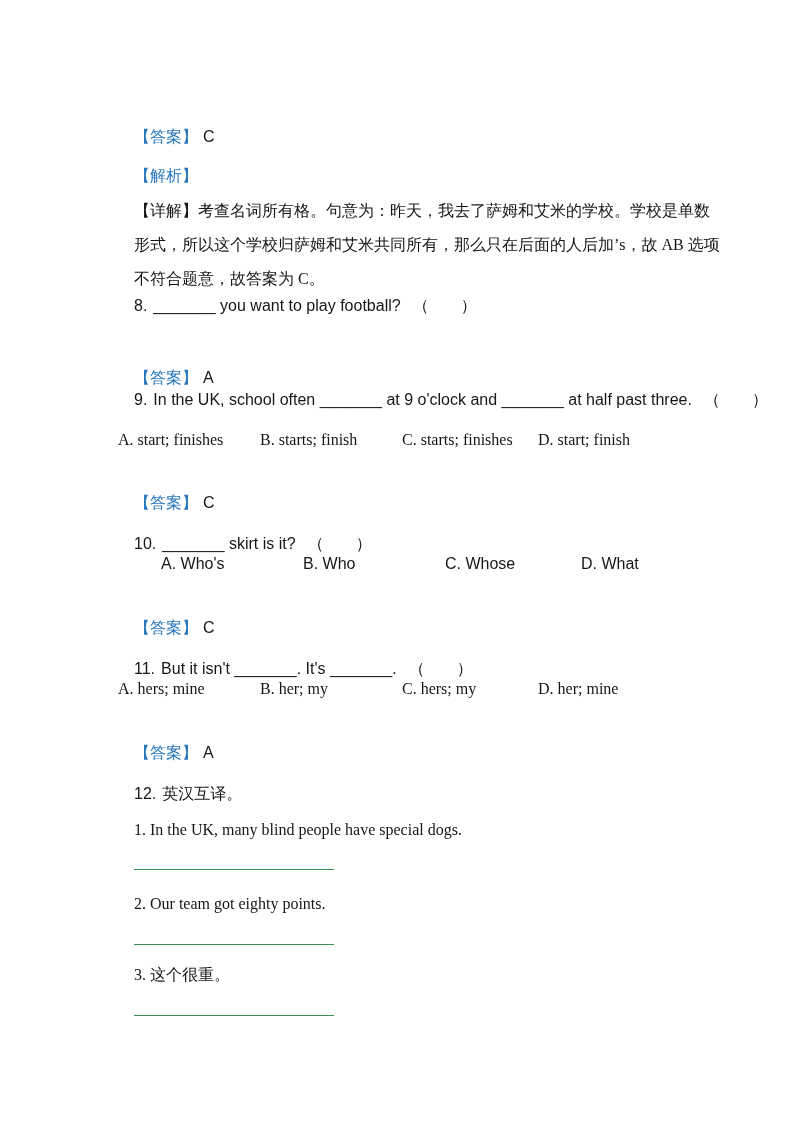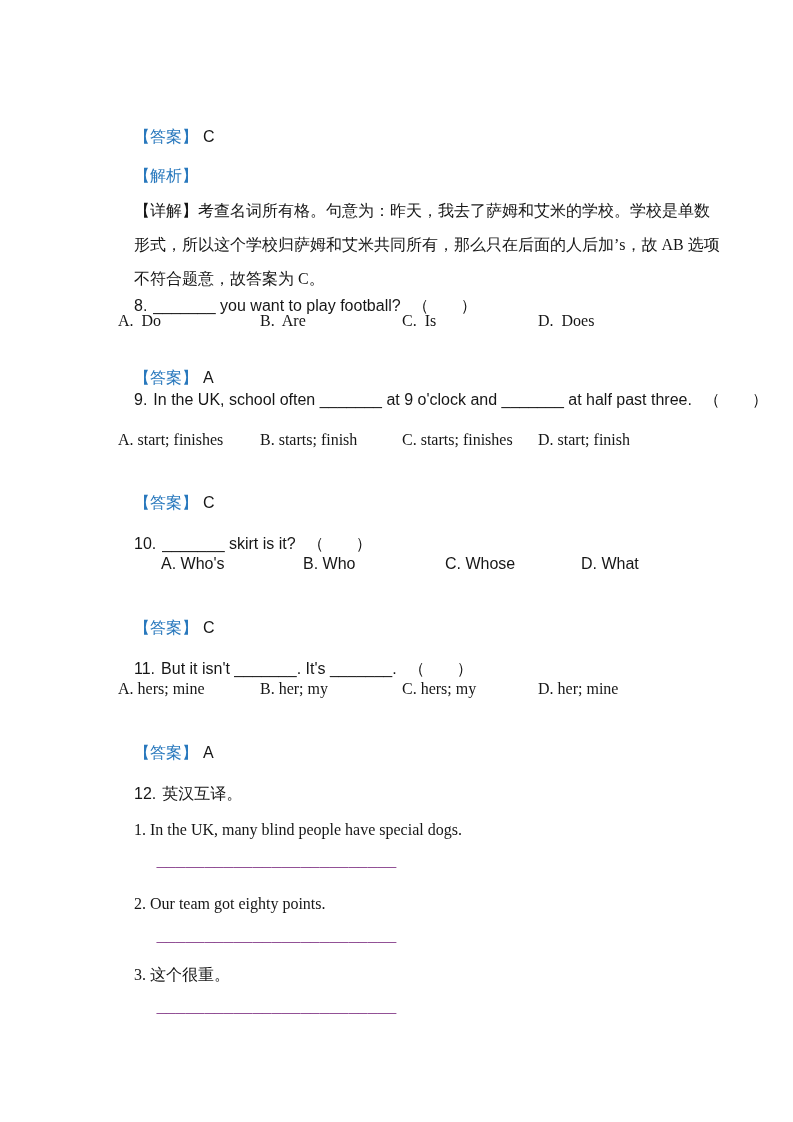--- a/index.html
+++ b/index.html
@@ -24,21 +24,21 @@
   .qnum  { font-family: "Liberation Sans", sans-serif; margin-right: 6px; }
   .qbracket { margin-left: 12px; }
   .opts { width: 620px; height: 22px; }
   .opt  { position: absolute; top: 0; white-space: pre; }
   .c0 { left: 0; }
   .c1 { left: 142px; }
   .c2 { left: 284px; }
   .c3 { left: 420px; }
   .blabel { color: #2878BD; }
   .aval { margin-left: 5px; font-family: "Liberation Sans", sans-serif; }
-  .blank-line { color: #701a75; font-family: Liberation Mono, monospace; }
+  .blank-line { color: #15803d; }
 </style>
 </head>
 <body>
 
 <div class="page">
 
   <div class="line" style="top:105px">
     <span class="blabel">【答案】</span><span class="aval">C</span>
   </div>
   <div class="line" style="top:179px">
@@ -49,26 +49,20 @@
   </div>
   <div class="line" style="top:213px">
     <span>形式，所以这个学校归萨姆和艾米共同所有，那么只在后面的人后加’s，故 AB 选项</span>
   </div>
   <div class="line" style="top:247px">
     <span>不符合题意，故答案为 C。</span>
   </div>
 
   <div class="line" style="top:274px">
     <span class="qnum">8.</span><span class="serif">_______ you want to play football?</span><span class="qbracket">（　　）</span>
-  </div>
-  <div class="line opts" style="top:310px">
-    <span class="opt c0">A.  Do</span>
-    <span class="opt c1">B.  Are</span>
-    <span class="opt c2">C.  Is</span>
-    <span class="opt c3">D.  Does</span>
   </div>
   <div class="line" style="top:346px">
     <span class="blabel">【答案】</span><span class="aval">A</span>
   </div>
 
   <div class="line" style="top:368px">
     <span class="qnum">9.</span><span class="serif">In the UK, school often _______ at 9 o'clock and _______ at half past three.</span><span class="qbracket">（　　）</span>
   </div>
   <div class="line opts" style="top:429px">
     <span class="opt c0">A. start; finishes</span>

